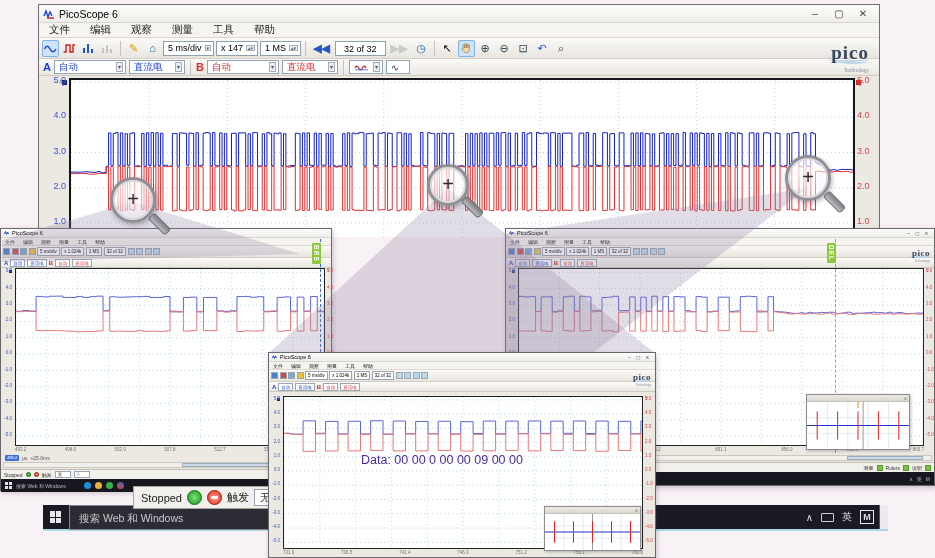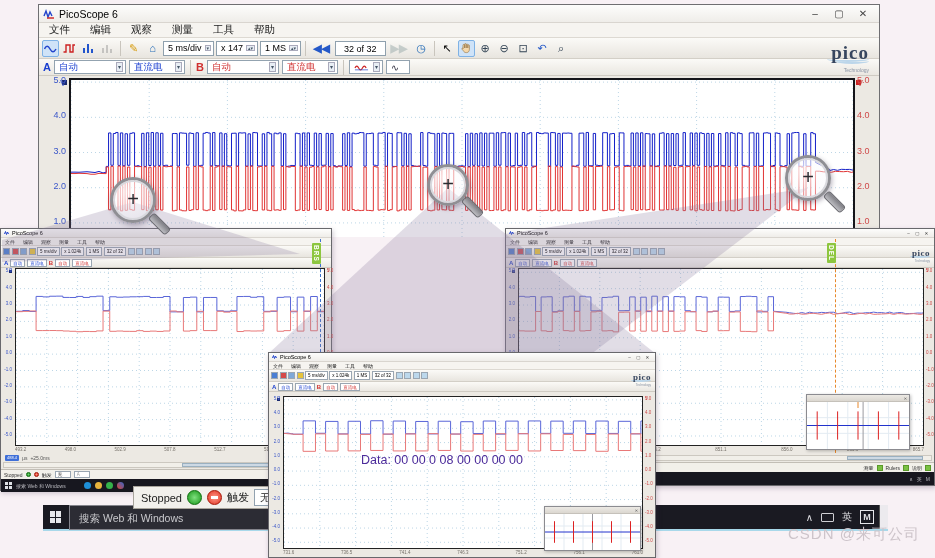--- a/index.html
+++ b/index.html
@@ -724,21 +724,21 @@
         <span class="ax axr" style="top: 56.8302px; left: 376px;">1.0</span>
         <span class="ax axr" style="top: 71.0755px; left: 376px;">0.0</span>
         <span class="ax axr" style="top: 85.3208px; left: 376px;">-1.0</span>
         <span class="ax axr" style="top: 99.566px; left: 376px;">-2.0</span>
         <span class="ax axr" style="top: 113.811px; left: 376px;">-3.0</span>
         <span class="ax axr" style="top: 128.057px; left: 376px;">-4.0</span>
         <span class="ax axr" style="top: 142.302px; left: 376px;">-5.0</span>
         <span class="ax axl unit" style="left: 0px; width: 11px;">V</span>
         <span class="ax axr unit" style="left: 376px;">V</span>
       </div>
-    <div class="datalabel">Data: 00 00 0 08 00 00 00 00</div>
+    <div class="datalabel">Data: 00 00 0 00 00 09 00 00</div>
     <div class="inset" style="left:275px;top:153px;width:97px;height:45px;">
       <div class="itb">
           <span>✕</span>
         </div>
       <div class="ibody">
           <svg viewBox="0 0 95 36" style="width: 95px; height: 36px; display: block;">
             <line x1="19" y1="0" x2="19" y2="36" stroke="#e3ebf2" stroke-width="1"></line>
             <line x1="38" y1="0" x2="38" y2="36" stroke="#e3ebf2" stroke-width="1"></line>
             <line x1="57" y1="0" x2="57" y2="36" stroke="#e3ebf2" stroke-width="1"></line>
             <line x1="76" y1="0" x2="76" y2="36" stroke="#e3ebf2" stroke-width="1"></line>
@@ -814,14 +814,13 @@
     <span class="search">搜索 Web 和 Windows</span>
     <span class="tray">
       <span>∧</span>
       <span class="kbd"></span>
       <span>英</span>
       <span class="mbox2">M</span>
     </span>
     <span class="showdesk"></span>
   </div>
 
-  <div id="watermark">CSDN @来可公司</div>
 </div>
 
 </body></html>

